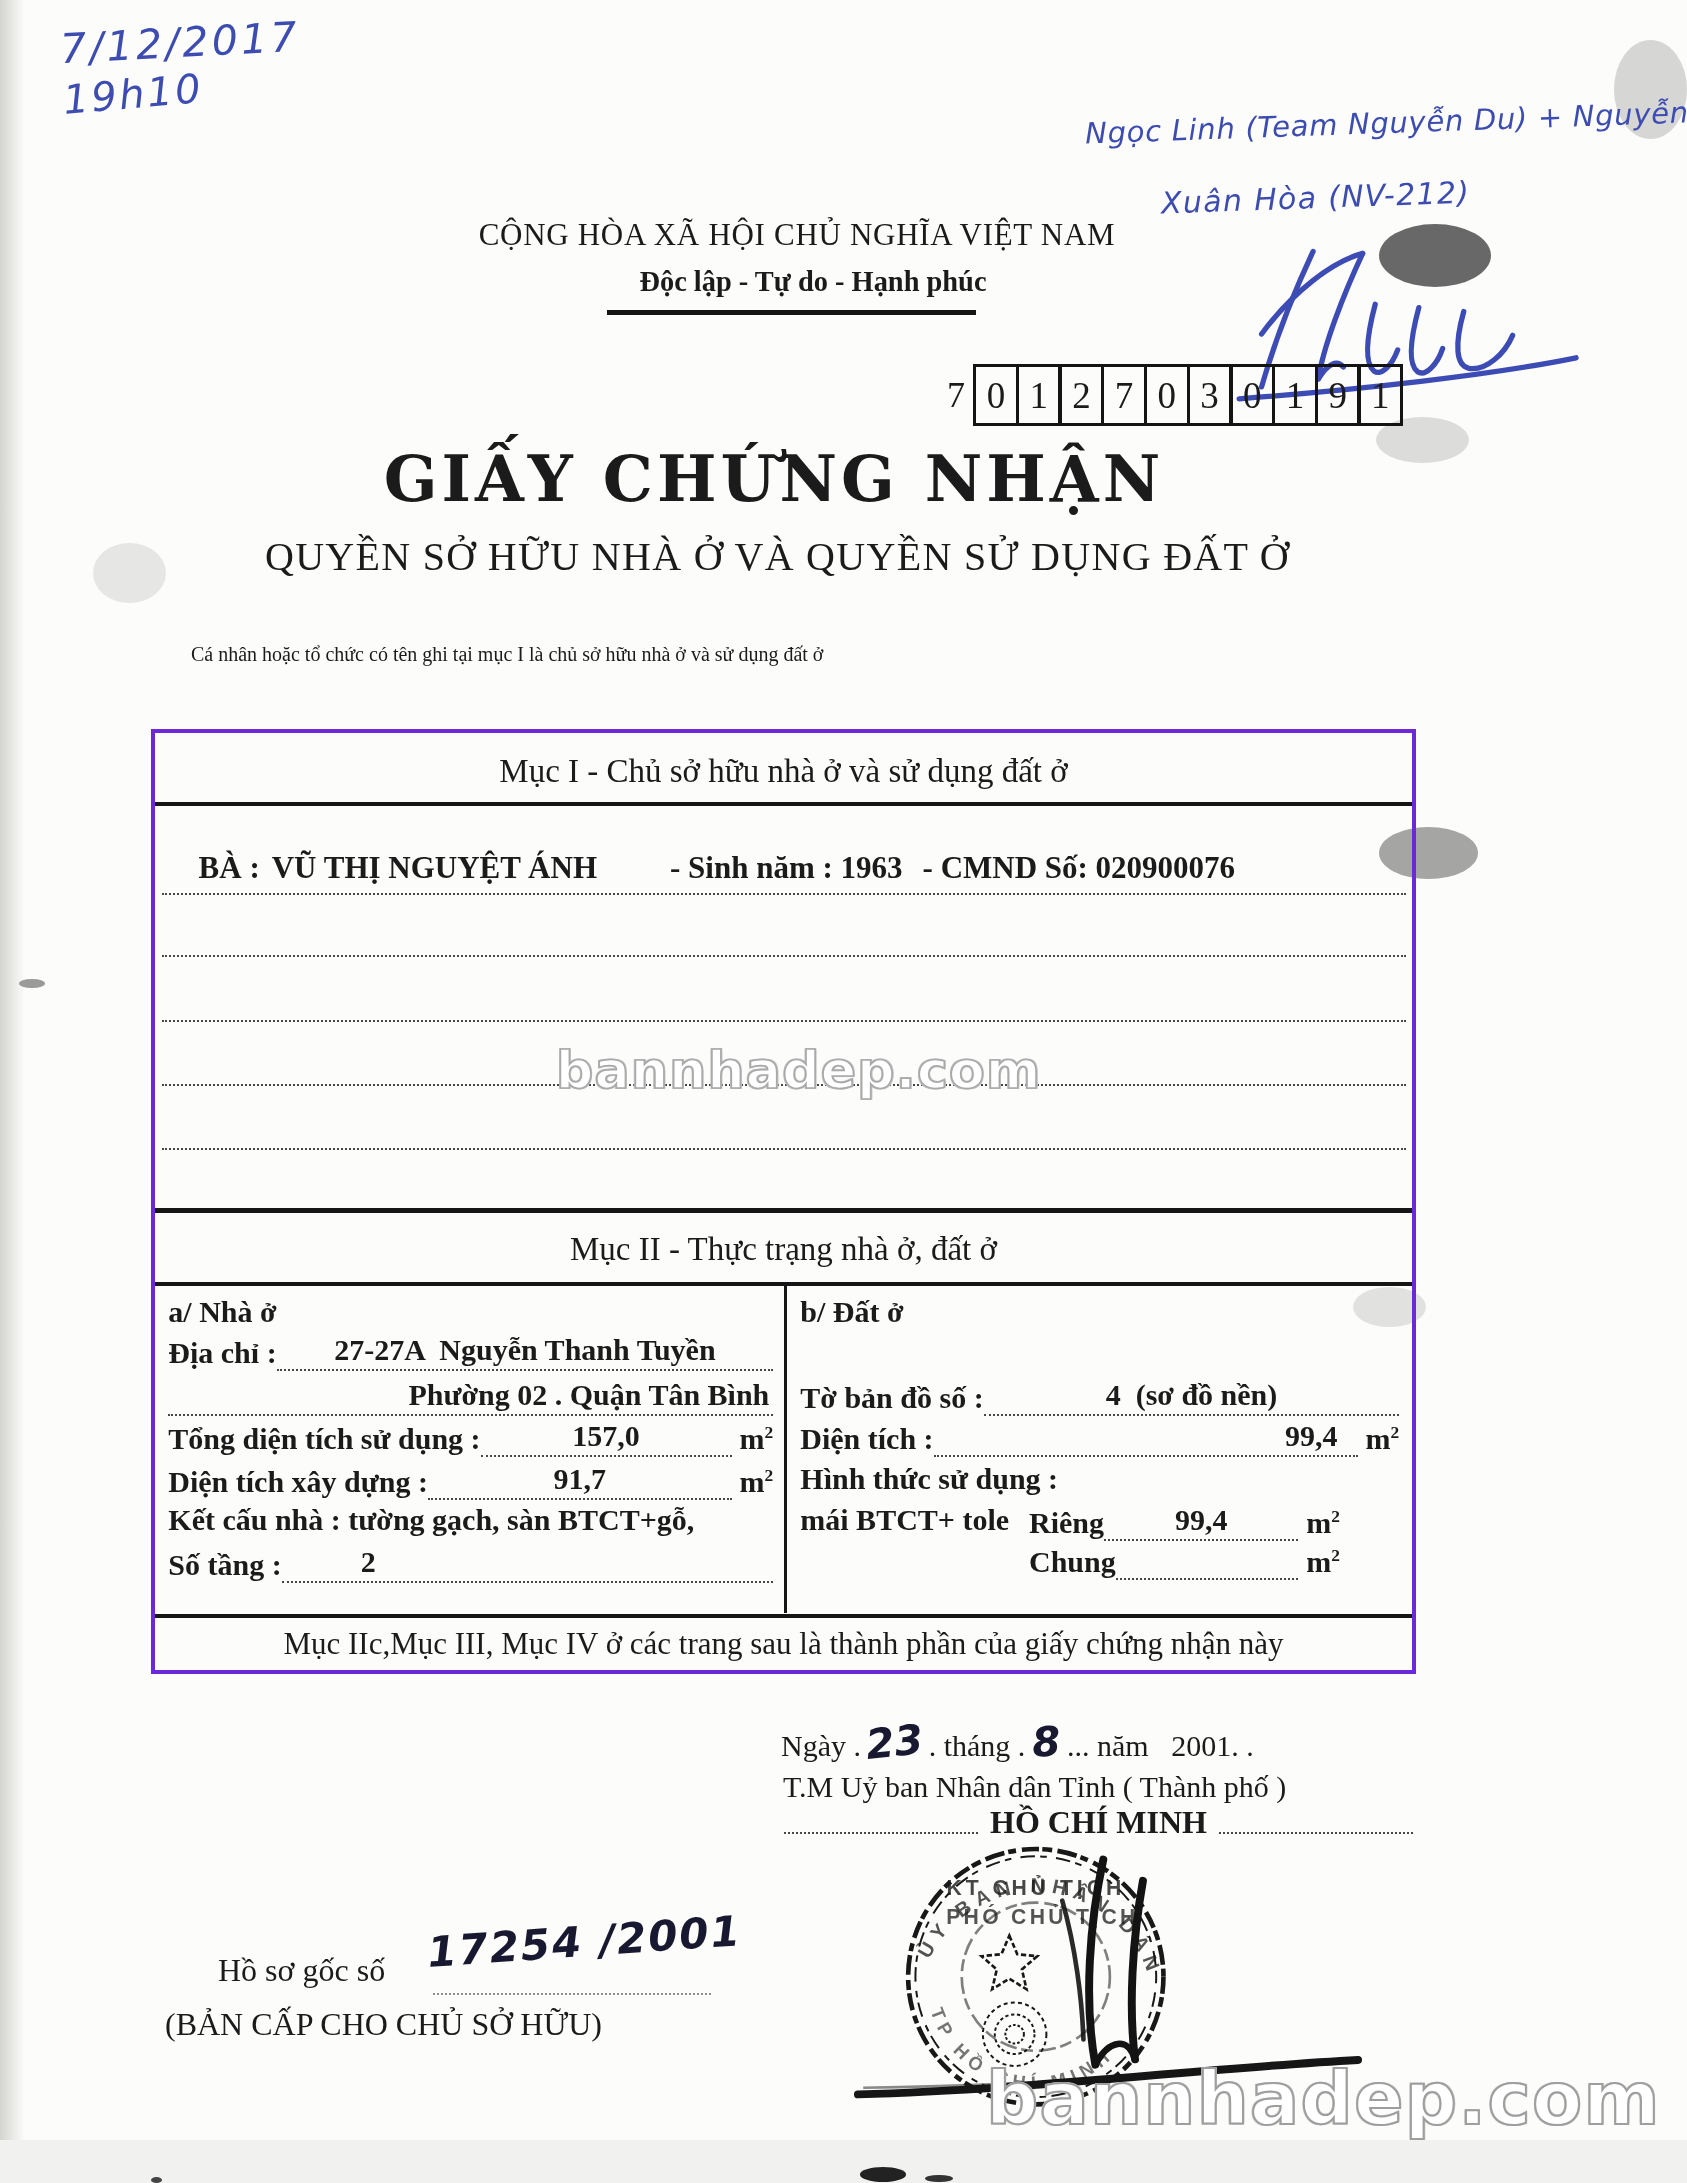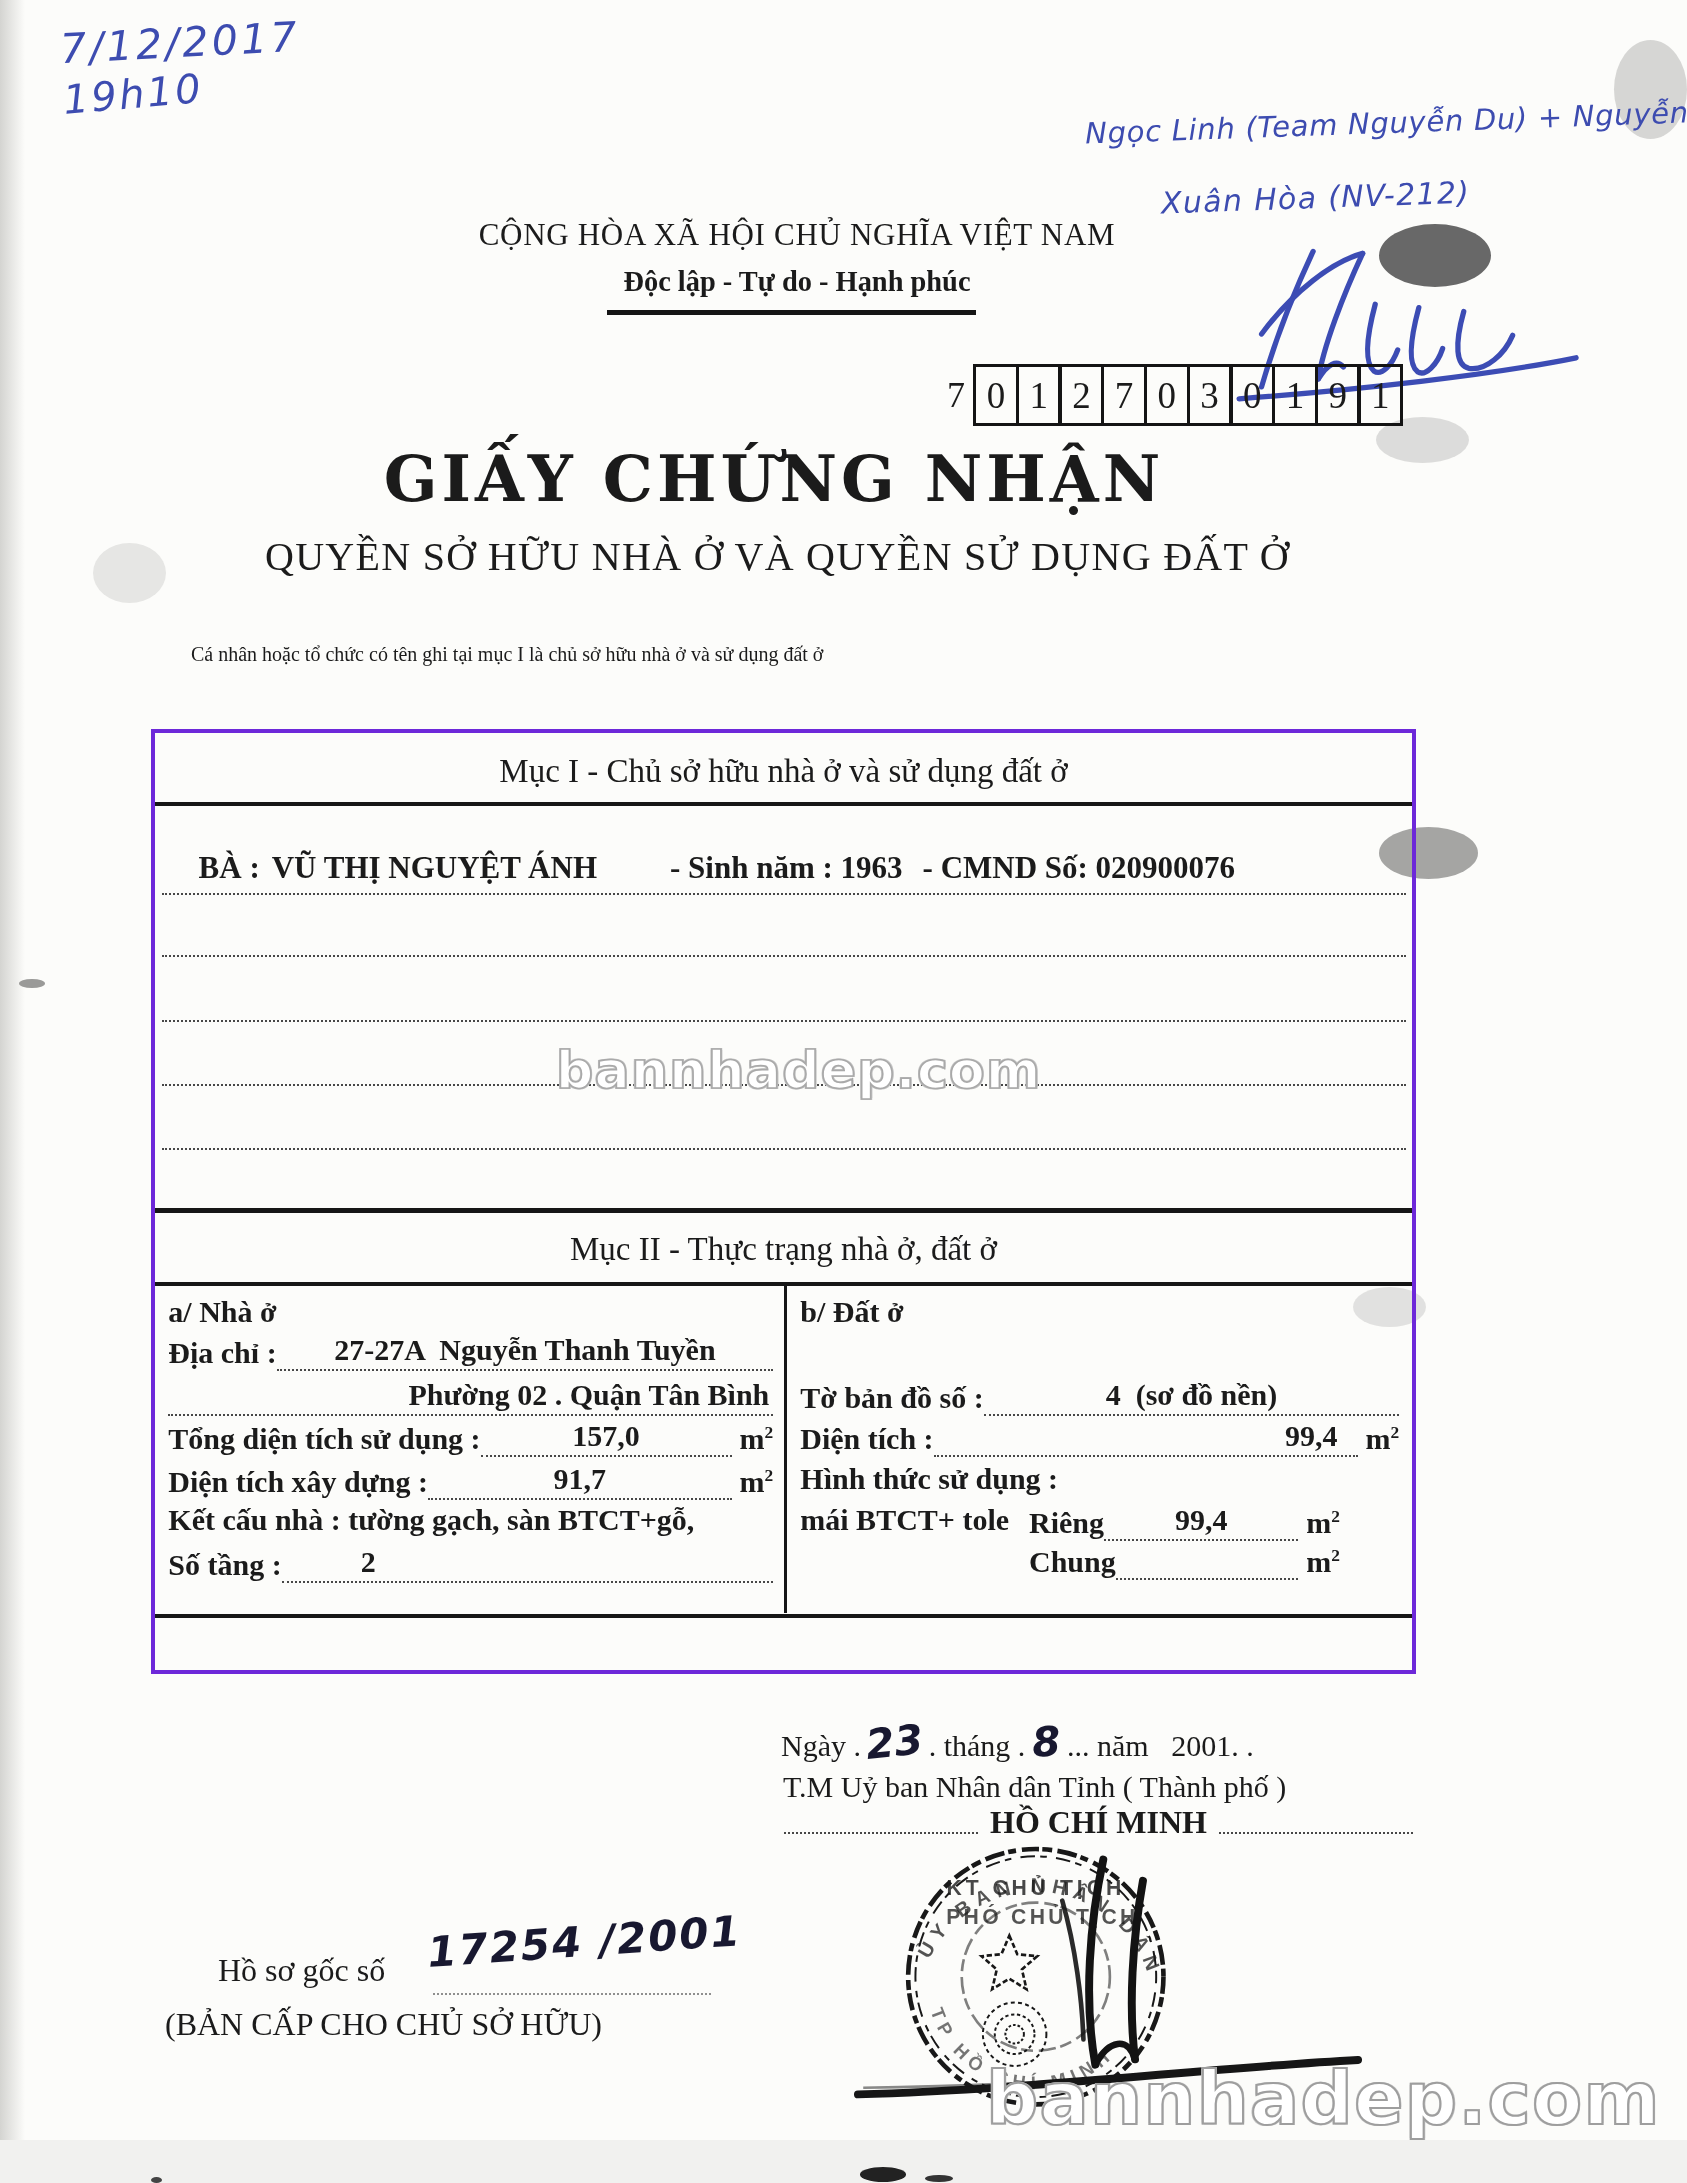--- a/index.html
+++ b/index.html
@@ -55,21 +55,21 @@
       <path d="M 225,38 C 196,100 165,180 158,228"></path>
       <path d="M 158,228 C 172,205 186,198 196,210"></path>
       <path d="M 244,115 C 230,168 228,204 242,216 C 254,224 270,206 278,184"></path>
       <path d="M 310,120 C 296,172 294,206 308,217 C 320,225 338,206 346,182"></path>
       <path d="M 378,126 C 364,176 366,208 386,212 C 412,216 440,190 452,162"></path>
       <path d="M 38,258 C 220,244 420,222 548,196"></path>
     </g>
   </svg>
 
   <div class="abs center nowrap" style="left:0;top:217px;width:1594px;font-size:31px;letter-spacing:0.7px;">CỘNG HÒA XÃ HỘI CHỦ NGHĨA VIỆT NAM</div>
-  <div class="abs center nowrap bold" style="left:0;top:266px;width:1594px;font-size:28.4px;">Độc lập - Tự do - Hạnh phúc</div>
+  <div class="abs center nowrap bold" style="left:16px;top:266px;width:1594px;font-size:28.4px;">Độc lập - Tự do - Hạnh phúc</div>
   <div class="abs" style="left:607px;top:310px;width:369px;height:4.6px;background:#151515;"></div>
 
   <div class="abs" style="left:947px;top:364px;display:flex;align-items:center;">
     <span style="font-size:36px;margin-right:8px;">7</span>
     <span style="display:flex;">
       <span style="width:40px;height:56px;border:3.3px solid #141414;display:flex;align-items:center;justify-content:center;font-size:37px;">0</span>
       <span style="width:40px;height:56px;border:3.3px solid #141414;margin-left:-3.3px;display:flex;align-items:center;justify-content:center;font-size:37px;">1</span>
       <span style="width:40px;height:56px;border:3.3px solid #141414;margin-left:-3.3px;display:flex;align-items:center;justify-content:center;font-size:37px;">2</span>
       <span style="width:40px;height:56px;border:3.3px solid #141414;margin-left:-3.3px;display:flex;align-items:center;justify-content:center;font-size:37px;">7</span>
       <span style="width:40px;height:56px;border:3.3px solid #141414;margin-left:-3.3px;display:flex;align-items:center;justify-content:center;font-size:37px;">0</span>
@@ -153,20 +153,21 @@
         <span class="unit"><span>m</span><sup>2</sup></span>
       </div>
       <div class="trow" style="left:234px;top:254px;width:311px;">
         <span>Chung</span>
         <span class="leader"></span>
         <span class="unit"><span>m</span><sup>2</sup></span>
       </div>
     </div>
 
     <div class="hline" style="top:881px;height:4px;"></div>
+    <div class="abs center nowrap" style="left:0;top:888px;width:100%;font-size:31px;line-height:46px;">Mục IIc,Mục III, Mục IV ở các trang sau là thành phần của giấy chứng nhận này</div>
   </div>
 
   <div class="abs wm nowrap" style="left:556px;top:1040px;font-size:52px;z-index:3;">bannhadep.com</div>
 
   <div class="abs" style="left:781px;top:1718px;display:flex;align-items:baseline;font-size:30px;white-space:pre;">
     <span class="pre">Ngày .</span>
     <span class="hwk" style="font-size:41px;margin:0 5.3px;transform:rotate(-6deg);display:inline-block;">23</span>
     <span class="pre">. tháng .</span>
     <span class="hwk" style="font-size:41px;margin:0 6.6px;transform:rotate(-4deg);display:inline-block;">8</span>
     <span class="pre">... năm   2001. .</span>

